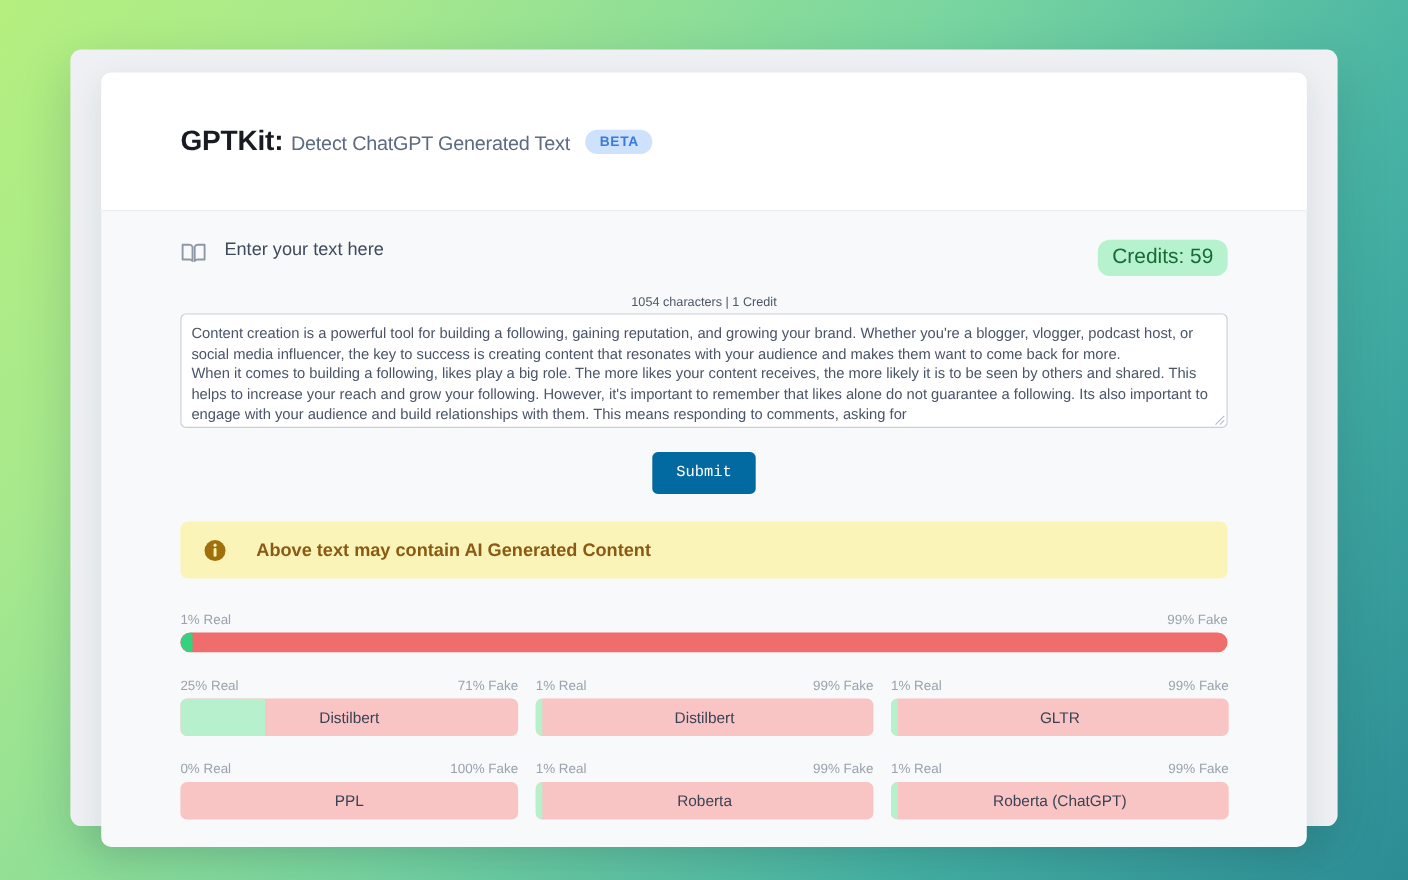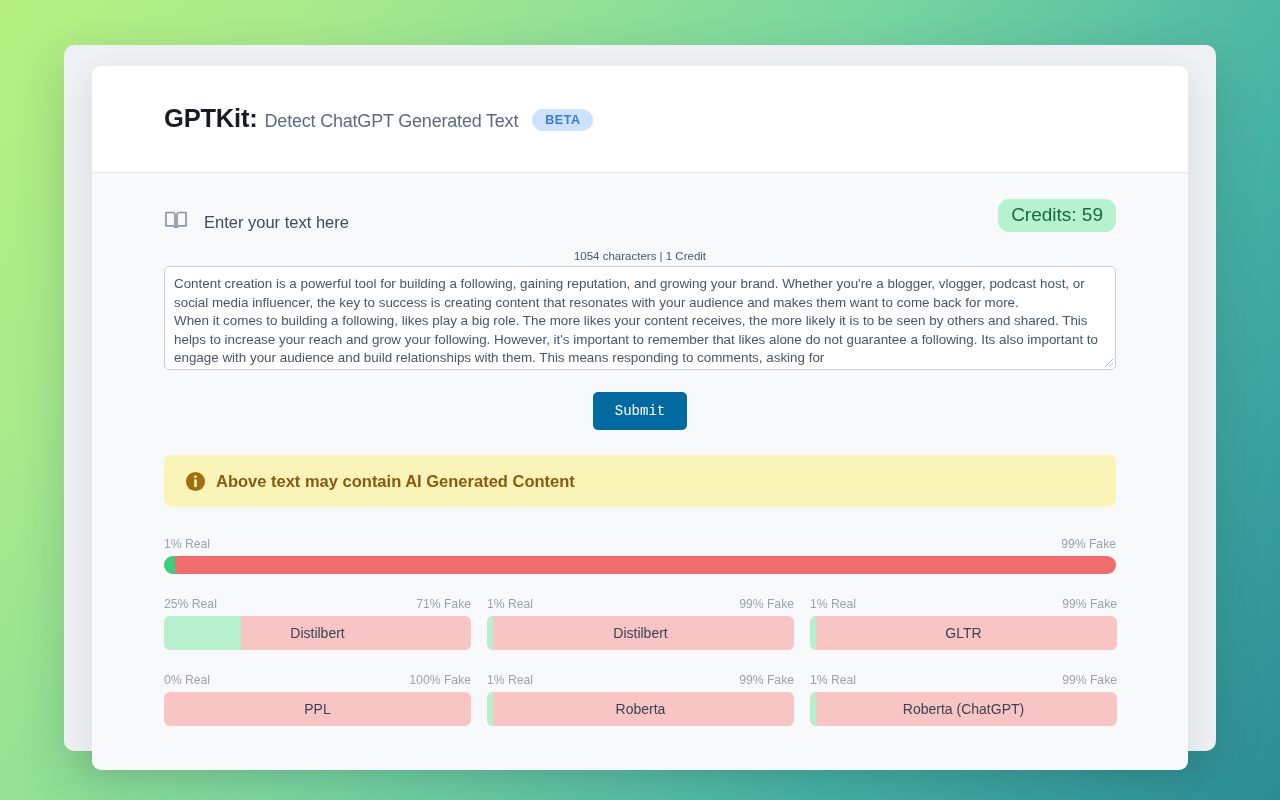--- a/index.html
+++ b/index.html
@@ -27,21 +27,21 @@
     left: 28px; top: 21px;
     width: 1096px; height: 704px;
     background: #f7f9fa;
     border-radius: 9px;
     box-shadow: 0 10px 30px rgba(30,60,70,0.10);
     overflow: hidden;
   }
 
   
   #app-header {
-    height: 107px;
+    height: 126px;
     background: #ffffff;
     border-bottom: 1px solid #e9ecef;
     display: flex;
     align-items: center;
     padding-left: 72px;
   }
   .title-wrap { display: flex; align-items: baseline; }
   .title-brand {
     font-size: 25.5px; font-weight: bold; color: #181c22;
     letter-spacing: -0.2px;
@@ -59,21 +59,21 @@
     letter-spacing: 0.6px;
     padding: 4px 12px 4px 13px;
     border-radius: 11px;
     position: relative; top: -3px;
   }
 
   
   #app-body { padding: 0 72px; }
 
   #input-head {
-    display: flex; align-items: flex-end;
+    display: flex; align-items: flex-start;
     padding-top: 26px;
   }
   #book-icon { width: 24px; height: 24px; display: block; }
   #input-label {
     margin-left: 16px;
     font-size: 16.5px;
     color: #3f4a5a;
     font-weight: 500;
   }
   #credits-badge {
@@ -133,21 +133,21 @@
     margin-top: 25px;
     background: #fbf4b8;
     border-radius: 7px;
     height: 52px;
     display: flex;
     align-items: center;
     padding-left: 21px;
   }
   #alert-icon { width: 21px; height: 21px; display: block; flex: none; }
   #alert-text {
-    margin-left: 10px;
+    margin-left: 27px;
     color: #8a5a12;
     font-size: 16.5px;
     font-weight: bold;
   }
 
   
   #overall-meter { margin-top: 30px; }
   .meter-caps {
     display: flex; justify-content: space-between;
     font-size: 12.2px; color: #9aa3ae;

